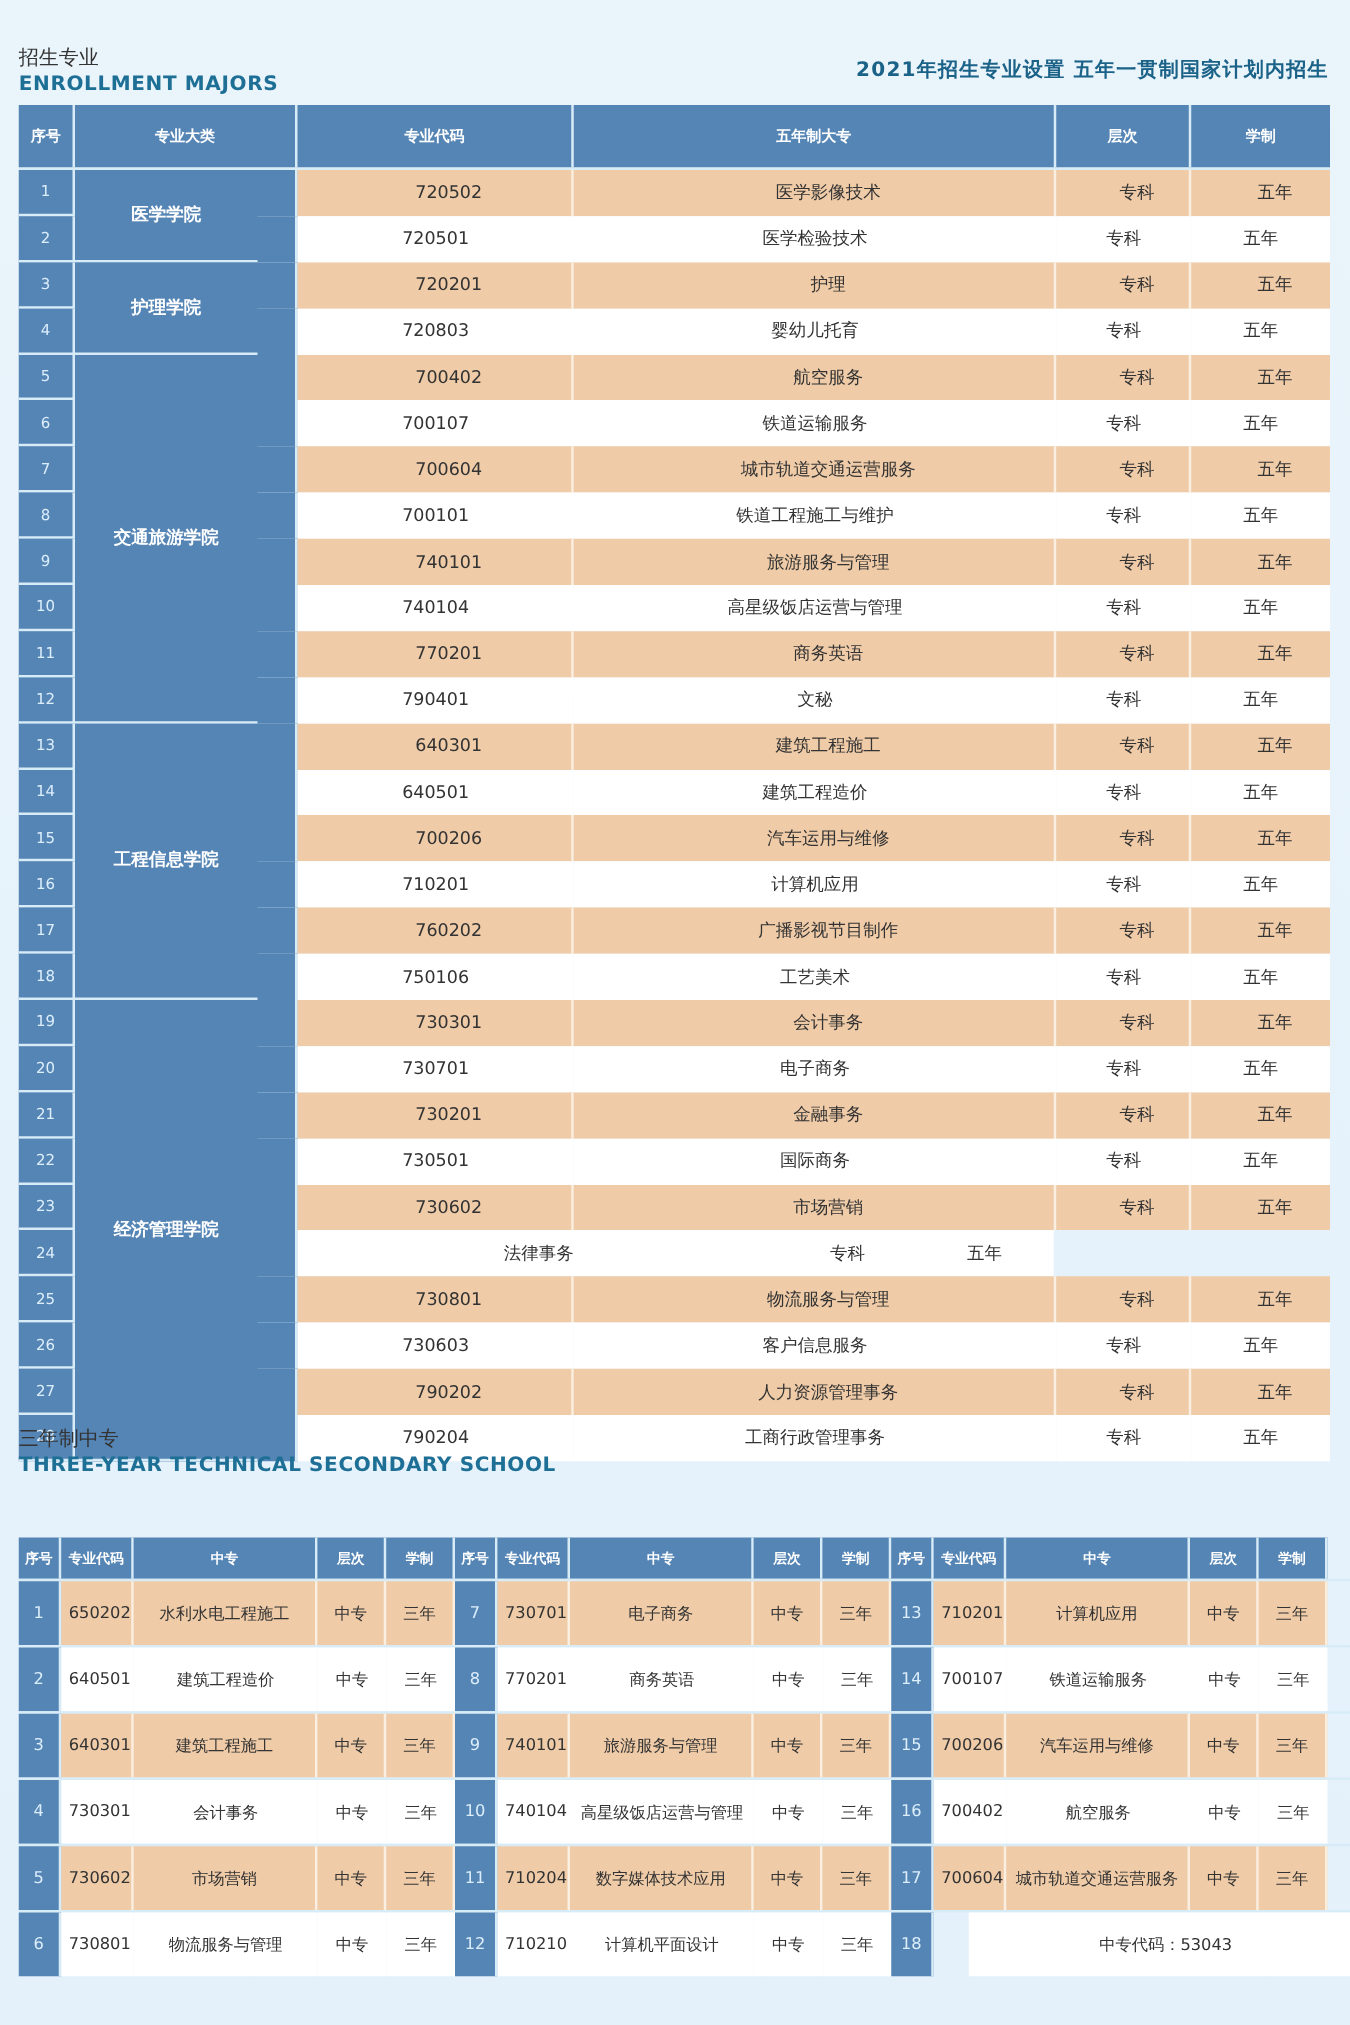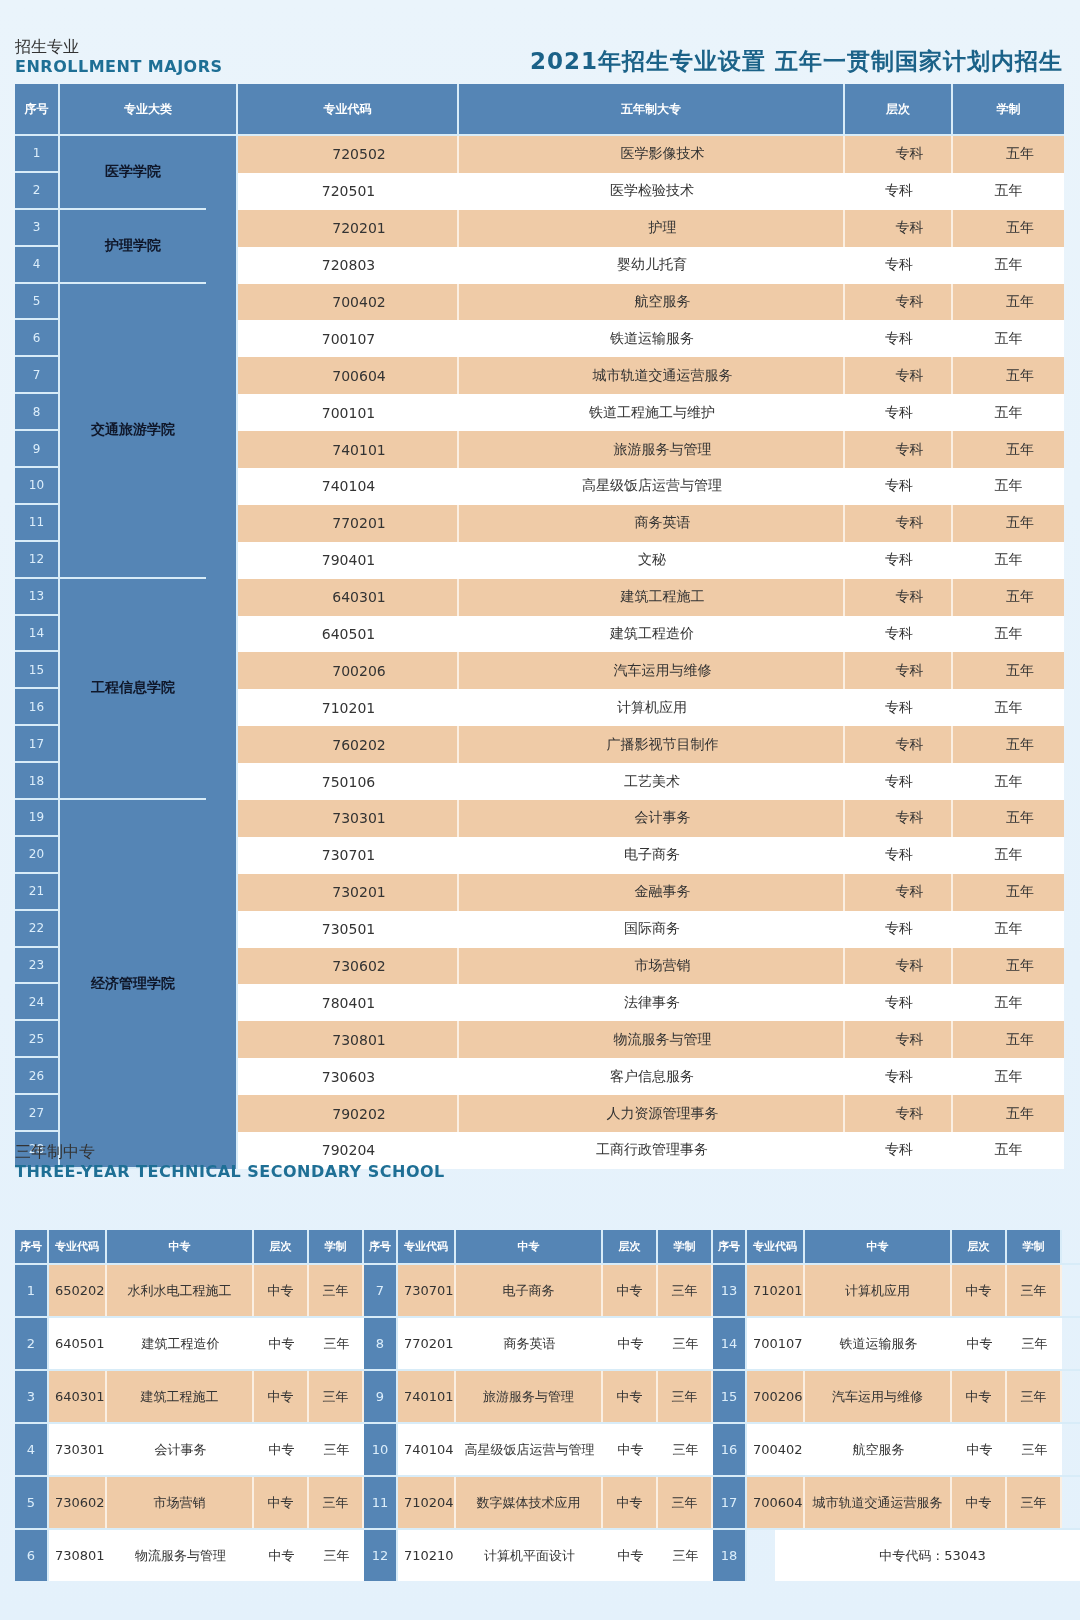--- a/index.html
+++ b/index.html
@@ -13,21 +13,21 @@
   }
   .sec-title-cn {
     position: absolute; left: 15px; font-size: 16px; color: #333; line-height: 18px;
     font-family: Liberation Sans, sans-serif;
   }
   .sec-title-en {
     position: absolute; left: 15px; font-size: 16px; font-weight: bold; color: #1e6f95;
     letter-spacing: 0.5px; font-family: "DejaVu Sans", sans-serif;
   }
   .main-title {
-    position: absolute; right: 17px; top: 46px; font-size: 23px; font-weight: bold;
+    position: absolute; right: 17px; top: 46px; font-size: 16px; font-weight: bold;
     color: #1b6288; letter-spacing: 1px; font-family: "DejaVu Sans", sans-serif;
   }
 
   
   .top-table {
     position: absolute; left: 15px; top: 84px; width: 1049px;
   }
   .top-head {
     display: flex; height: 50px; background: #5585b5;
   }
@@ -52,21 +52,21 @@
     background: #5585b5; color: #dceefb; font-size: 12px;
     border-bottom: 2px solid #d8ecf8; border-right: 2px solid #d8ecf8;
   }
   .trow .catspace { background: #5585b5; border-right: 2px solid #d8ecf8; }
   .trow.odd .data { background: #efcba7; padding-left: 23px; }
   .trow.even .data { background: #ffffff; }
   .trow.odd .data.sep { border-right: 2px solid #fbefe2; }
   .group-label {
     position: absolute; left: 45px; width: 146px;
     display: flex; align-items: center; justify-content: center;
-    color: #0f172a; font-size: 14px; font-weight: bold;
+    color: #ffffff; font-size: 14px; font-weight: bold;
     border-bottom: 2px solid #d8ecf8;
     background: #5585b5;
   }
 
   
   .bot-table {
     position: absolute; left: 15px; top: 1230px; width: 1049px;
     display: flex;
   }
   .bgroup { display: flex; flex-direction: column; }
@@ -291,21 +291,20 @@
         <div class="cell idx c-idx">23</div>
         <div class="cell catspace c-cat"></div>
         <div class="cell data sep c-code">730602</div>
         <div class="cell data sep c-name">市场营销</div>
         <div class="cell data sep c-level">专科</div>
         <div class="cell data c-len">五年</div>
       </div>
       <div class="trow even">
         <div class="cell idx c-idx">24</div>
         <div class="cell catspace c-cat"></div>
-        <div class="cell data sep c-code">780401</div>
         <div class="cell data sep c-name">法律事务</div>
         <div class="cell data sep c-level">专科</div>
         <div class="cell data c-len">五年</div>
       </div>
       <div class="trow odd">
         <div class="cell idx c-idx">25</div>
         <div class="cell catspace c-cat"></div>
         <div class="cell data sep c-code">730801</div>
         <div class="cell data sep c-name">物流服务与管理</div>
         <div class="cell data sep c-level">专科</div>

